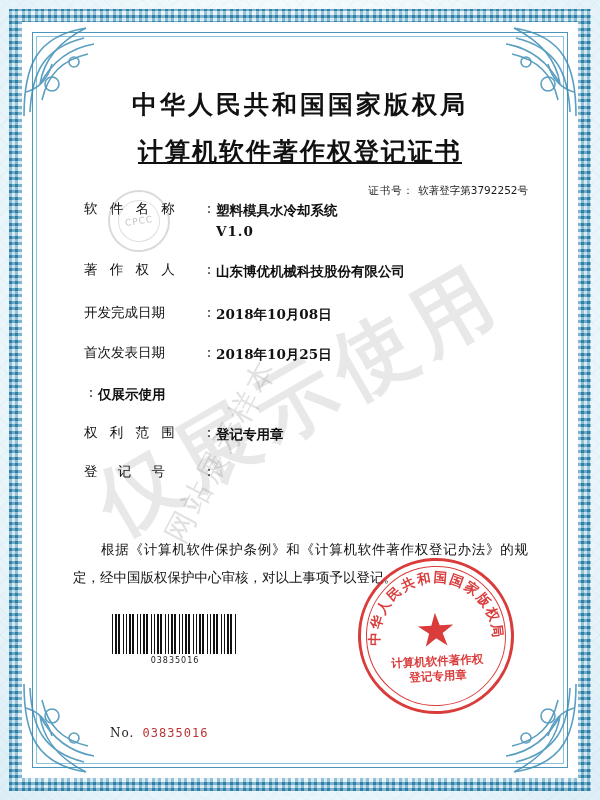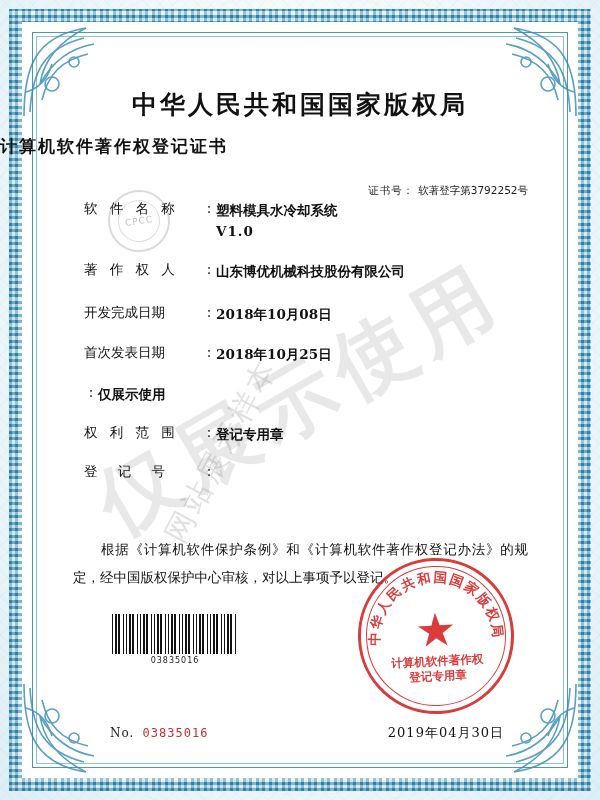--- a/index.html
+++ b/index.html
@@ -78,23 +78,23 @@
   }
 
   .content{position:absolute;inset:0;}
 
   .title1{
     position:absolute;top:88px;left:0;right:0;text-align:center;
     font-size:25px;letter-spacing:3px;color:#111;
     font-family:"DejaVu Serif","Liberation Serif",serif;font-weight:bold;
   }
   .title2{
-    position:absolute;top:135px;left:0;right:0;
-    font-size:17px;letter-spacing:2px;color:#111;
-    font-family:"DejaVu Serif","Liberation Serif",serif;font-weight:bold;
+    position:absolute;top:135px;left:0;right:0;text-align:center;
+    font-size:25px;letter-spacing:2px;color:#111;
+    font-family:"DejaVu Serif","Liberation Serif",serif;font-weight:bold;text-decoration:underline;
   }
   .certno{
     position:absolute;top:184px;right:72px;
     font-size:10.5px;color:#1a1a1a;white-space:nowrap;
   }
   .certno .lbl{letter-spacing:1px;}
   .certno .val{margin-left:4px;}
 
   
   .emblem{
@@ -320,16 +320,15 @@
         <div>计算机软件著作权</div>
         <div>登记专用章</div>
       </div>
     </div>
 
     <div class="docno">
       <span class="pfx">No.</span>
       <span>03835016</span>
     </div>
 
-    <div class="issuedate">2019年04月30日</div>
 
   </div>
 </div>
 
 </body></html>

